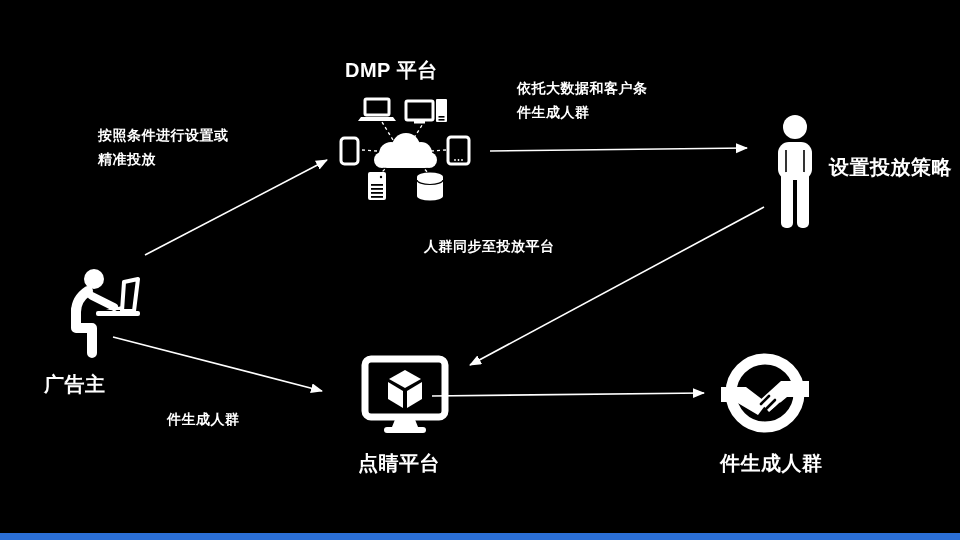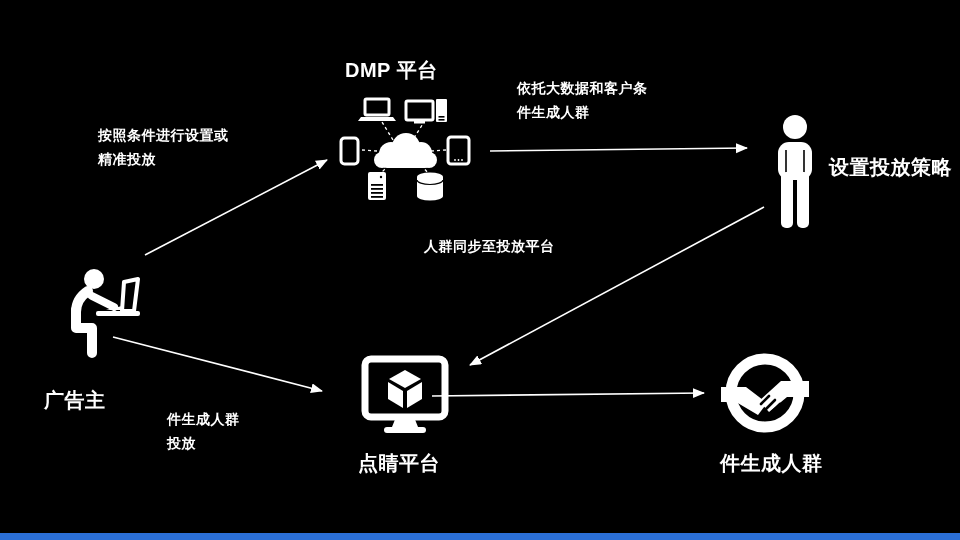--- a/index.html
+++ b/index.html
@@ -152,25 +152,24 @@
 
   <div class="txt" style="left:517px;top:76px">
     <div>依托大数据和客户条</div>
     <div>件生成人群</div>
   </div>
 
   <div class="txt" style="left:424px;top:234px">人群同步至投放平台</div>
 
   <div class="label" style="left:829px;top:156px">设置投放策略</div>
 
-  <div class="label" style="left:44px;top:389px">广告主</div>
+  <div class="label" style="left:44px;top:373px">广告主</div>
 
   <div class="txt" style="left:167px;top:407px">
     <div>件生成人群</div>
-    <div>投放</div>
   </div>
 
   <div class="label" style="left:358px;top:452px">点睛平台</div>
 
 
   <div class="label" style="left:720px;top:452px">件生成人群</div>
 
   <div class="accent-bar" style="background: rgb(43, 111, 214);"></div>
 
 </div>

